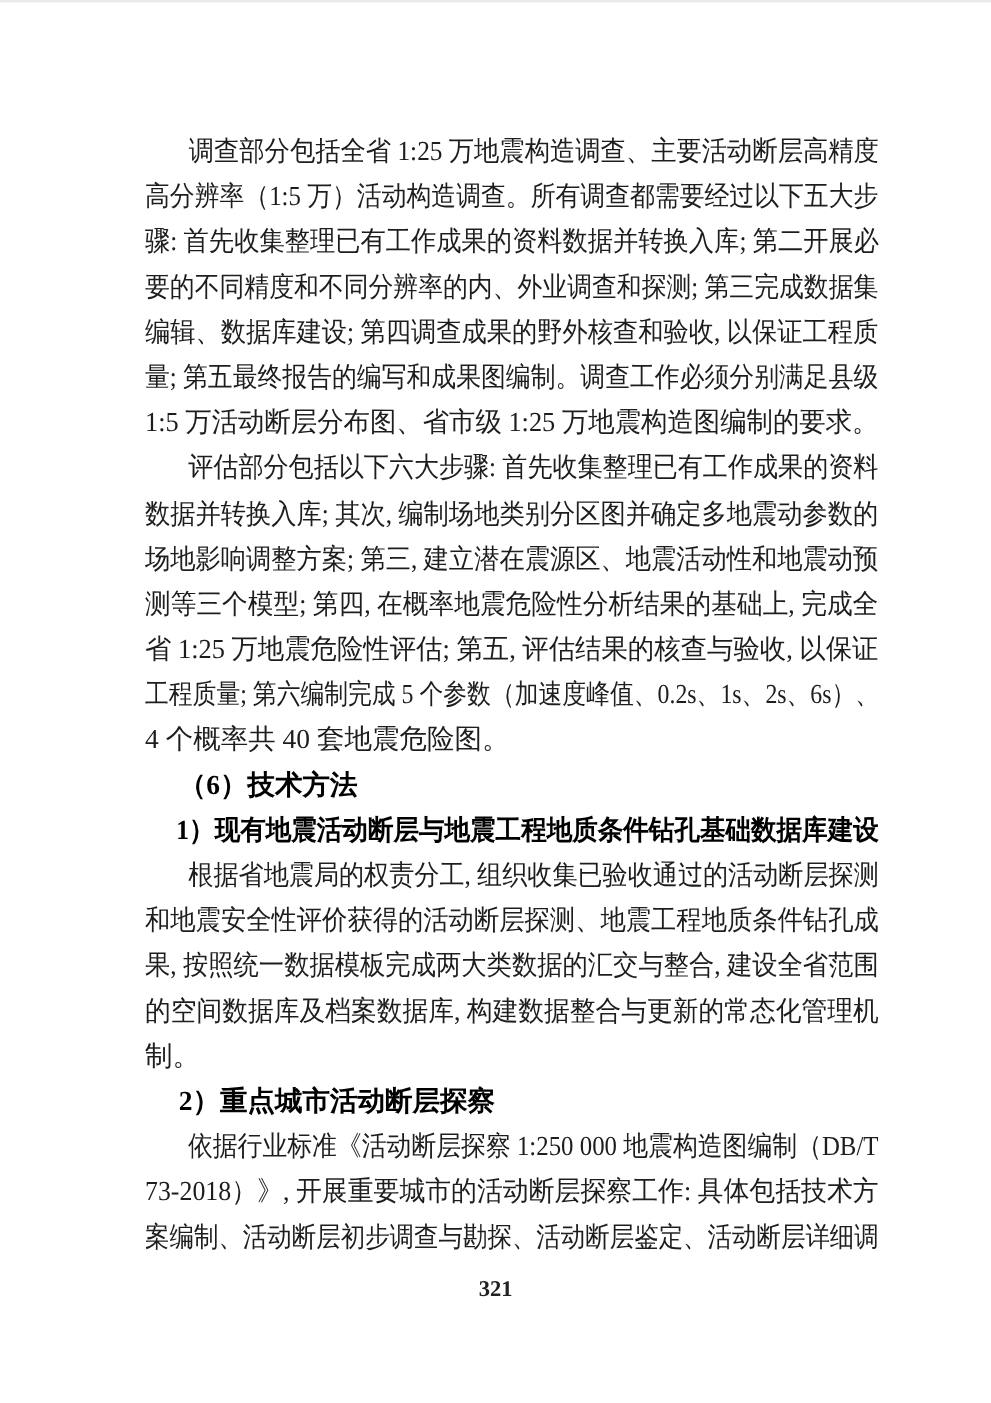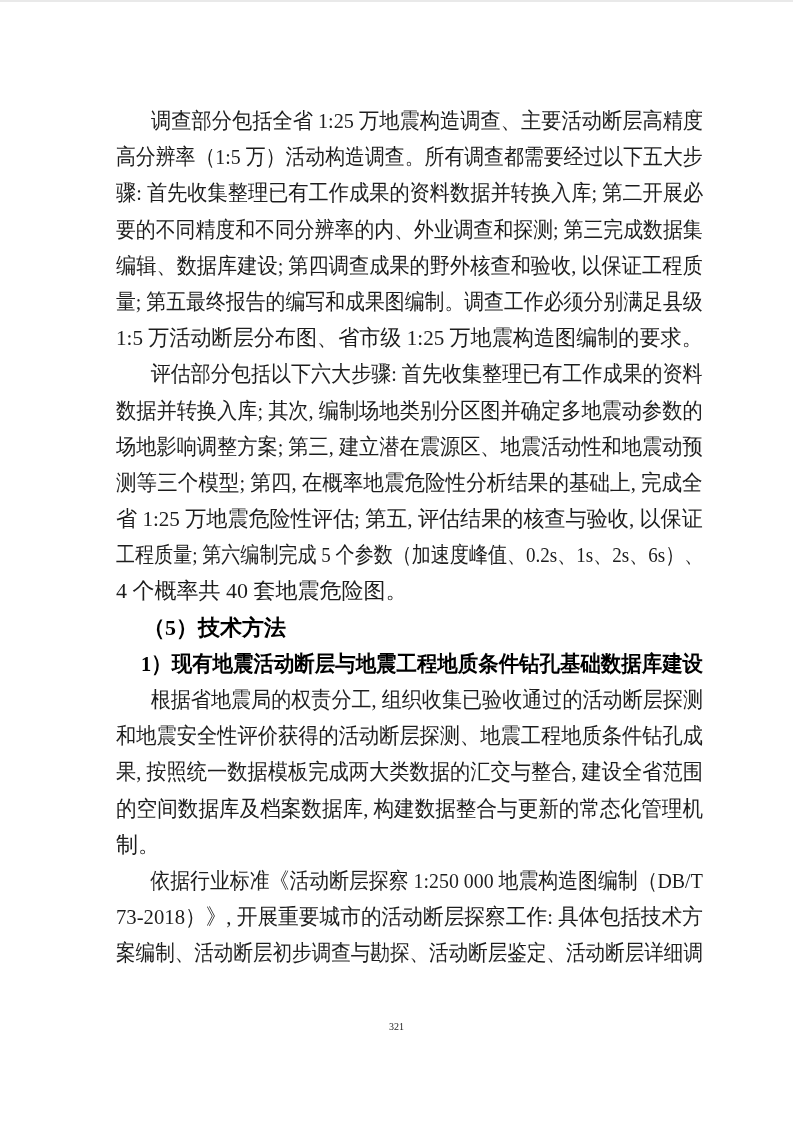--- a/index.html
+++ b/index.html
@@ -49,22 +49,22 @@
     font-weight: bold;
     color: #000000;
     padding-left: 27px;
   }
   .page-number {
     position: absolute;
     left: 0;
     top: 1021px;
     width: 100%;
     text-align: center;
-    font-size: 10px;
-    font-weight: normal;
+    font-size: 18px;
+    font-weight: bold;
     color: #222222;
     font-family: "Liberation Serif", "DejaVu Serif", serif;
   }
 </style>
 </head>
 <body>
 
 <div class="page">
   <div class="top-edge"></div>
   <div class="content">
@@ -478,21 +478,21 @@
         <span>、</span>
         <span>2</span>
         <span>s</span>
         <span>、</span>
         <span>6</span>
         <span>s</span>
         <span>）</span>
         <span>、</span>
       </div>
       <div class="line">4 个概率共 40 套地震危险图。</div>
-      <div class="line heading">（5）技术方法</div>
+      <div class="line heading">（6）技术方法</div>
       <div class="line heading" style="transform-origin: left center; transform: scaleX(0.928797);">1）现有地震活动断层与地震工程地质条件钻孔基础数据库建设</div>
       <div class="line indent just" style="transform-origin: left center; transform: scaleX(0.912908);">
         <span>根</span>
         <span>据</span>
         <span>省</span>
         <span>地</span>
         <span>震</span>
         <span>局</span>
         <span>的</span>
         <span>权</span>
@@ -609,20 +609,21 @@
         <span>新</span>
         <span>的</span>
         <span>常</span>
         <span>态</span>
         <span>化</span>
         <span>管</span>
         <span>理</span>
         <span>机</span>
       </div>
       <div class="line">制。</div>
+      <div class="line heading">2）重点城市活动断层探察</div>
       <div class="line indent just" style="transform-origin: left center; transform: scaleX(0.903077);">
         <span>依</span>
         <span>据</span>
         <span>行</span>
         <span>业</span>
         <span>标</span>
         <span>准</span>
         <span>《</span>
         <span>活</span>
         <span>动</span>

